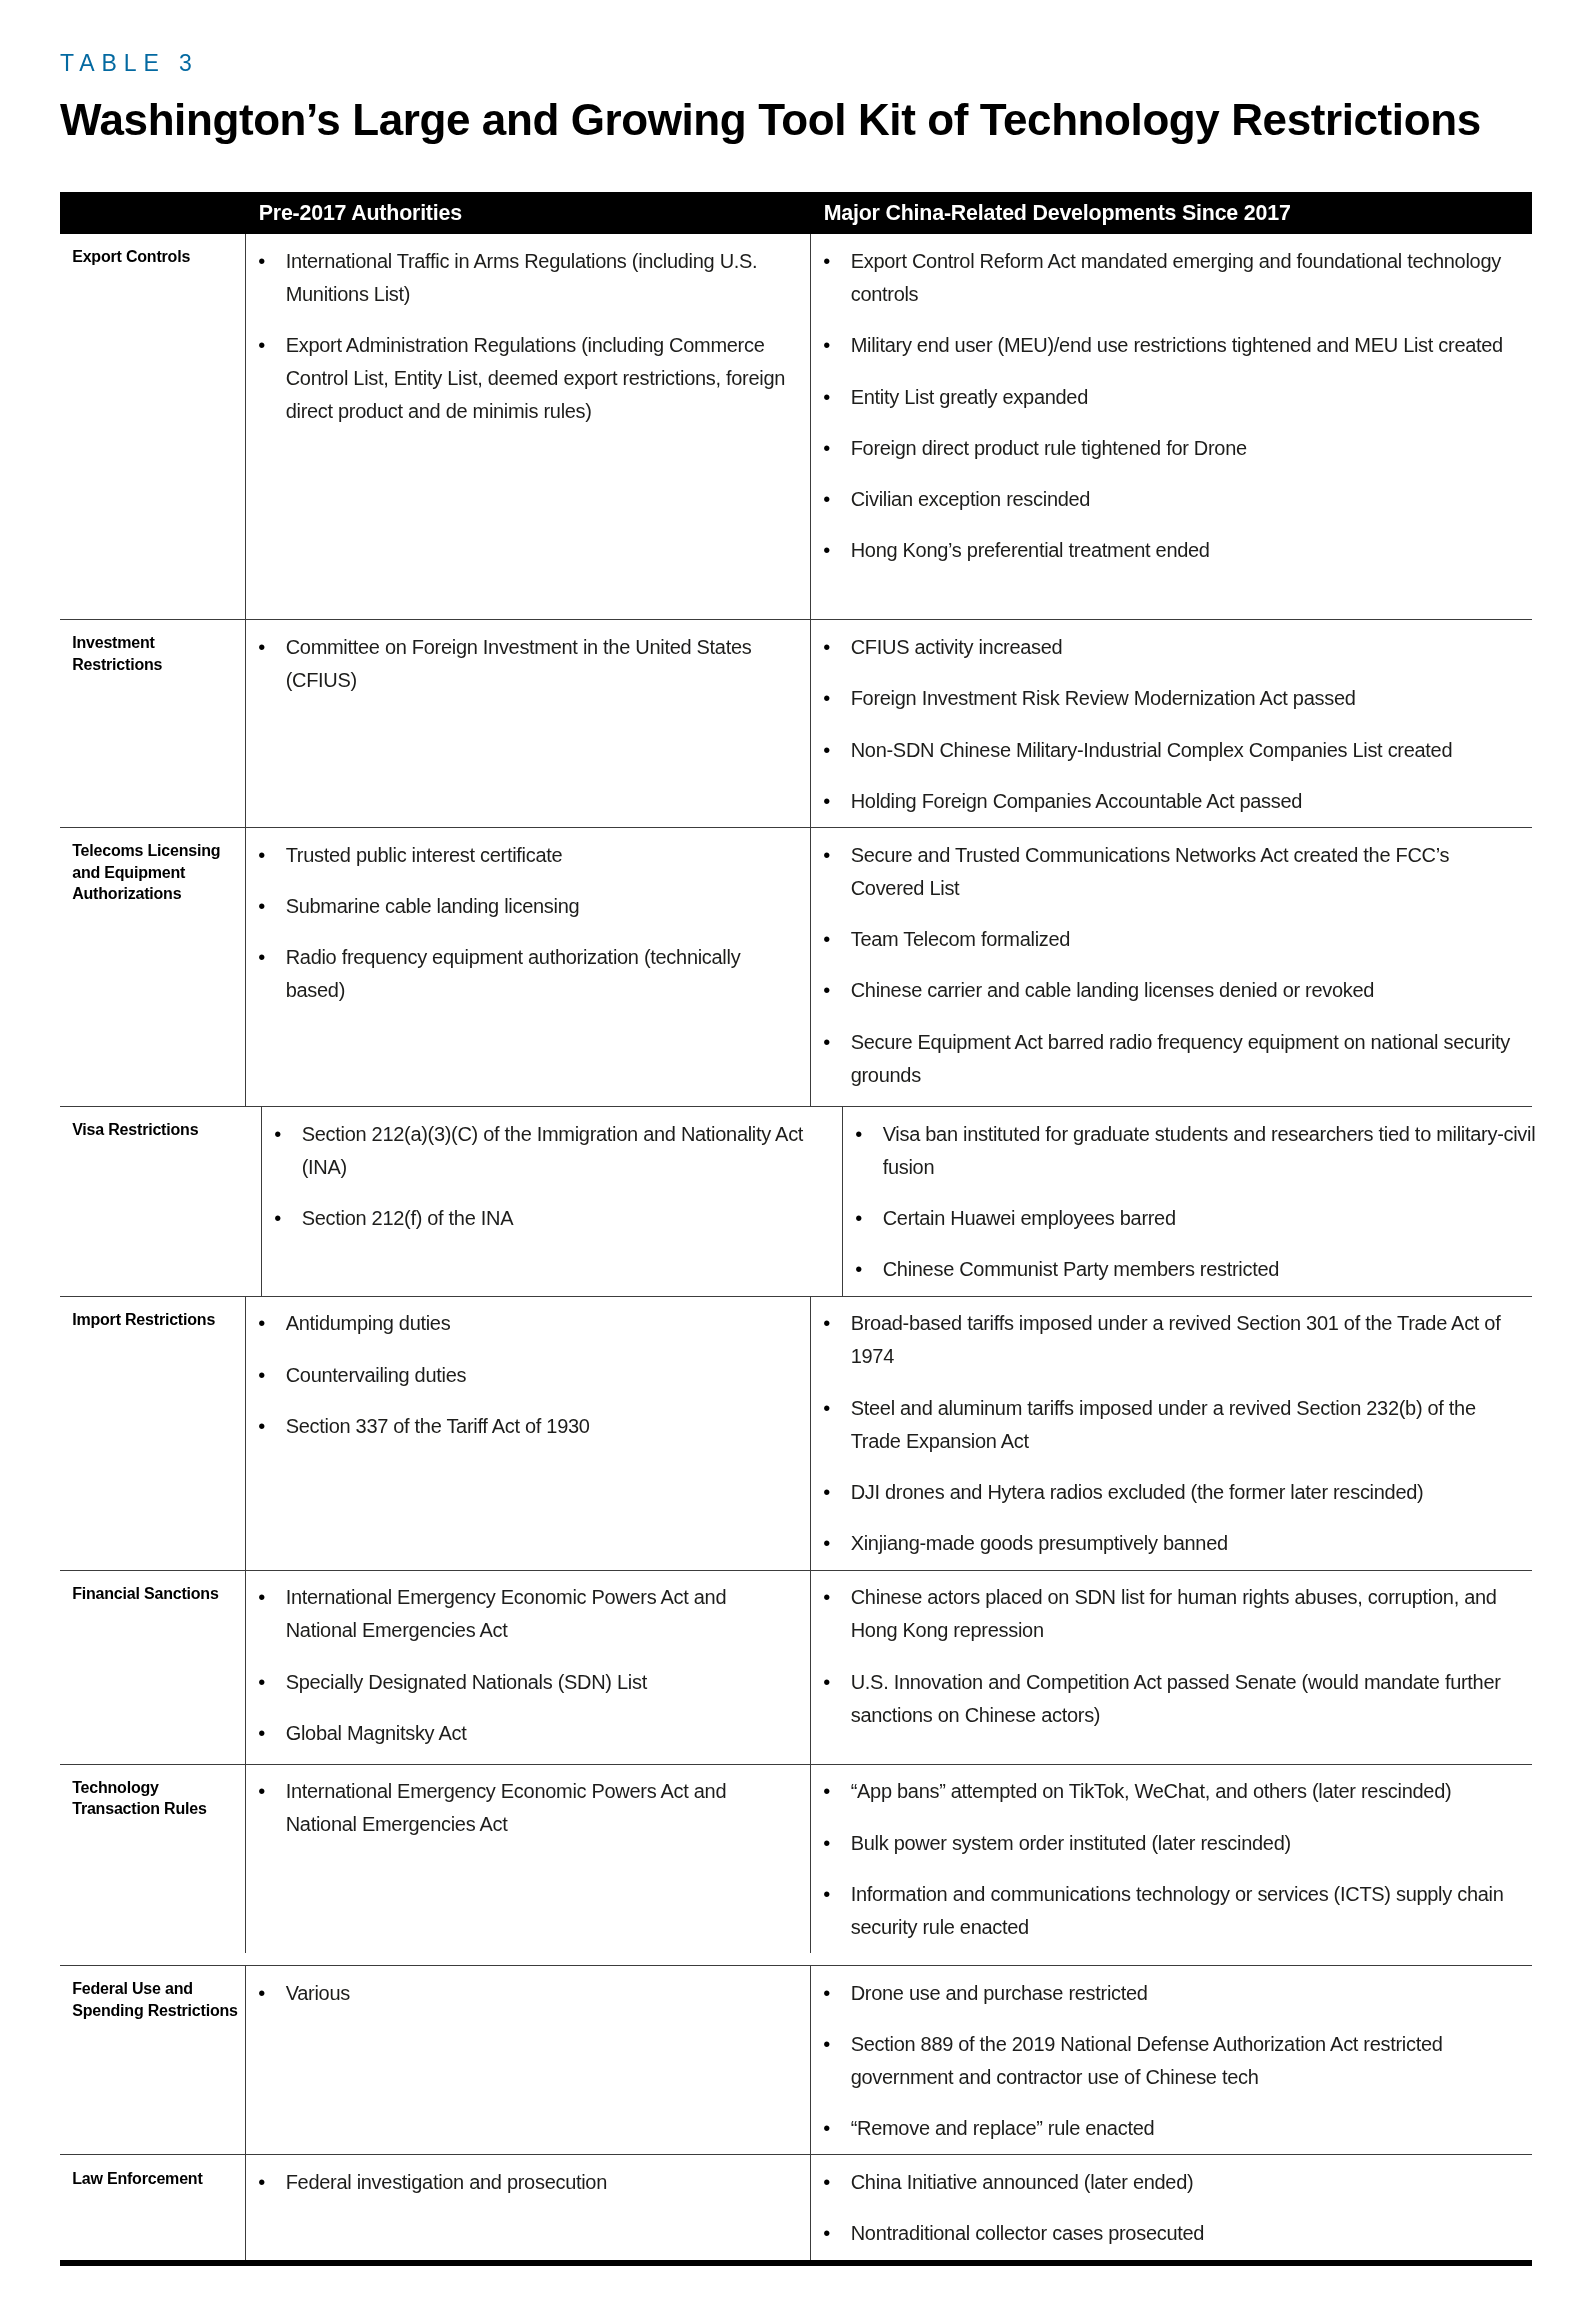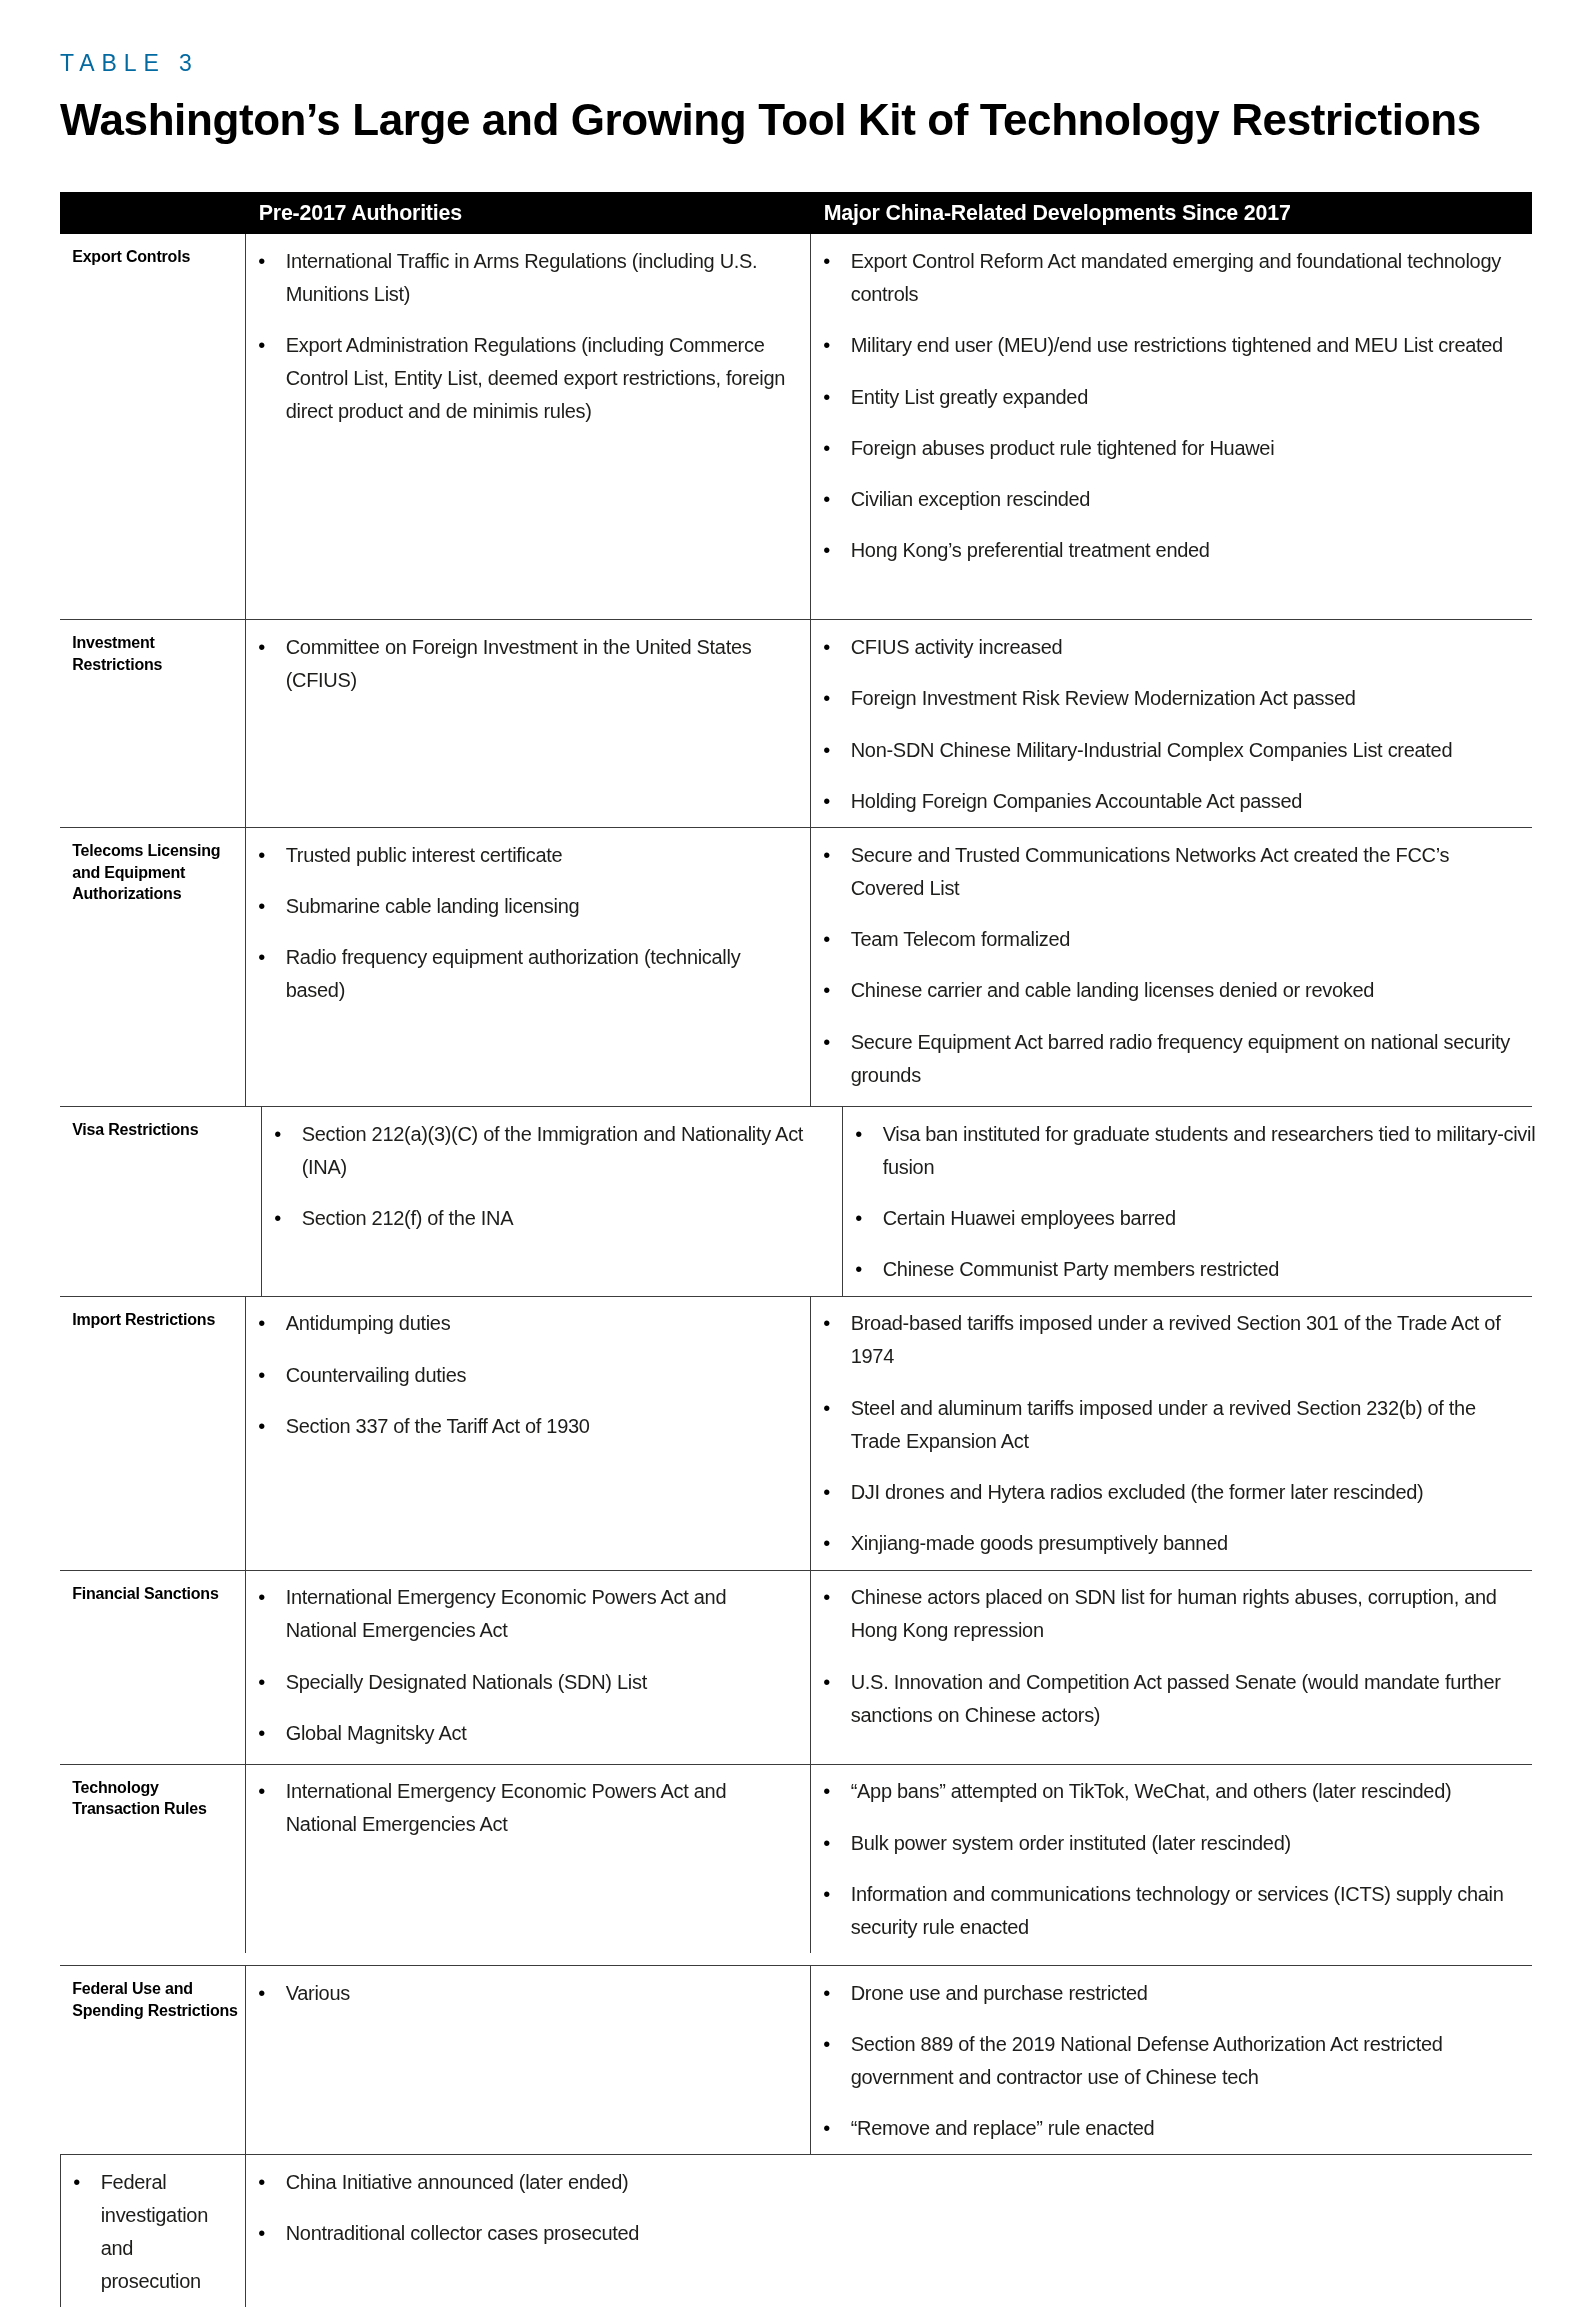--- a/index.html
+++ b/index.html
@@ -129,21 +129,21 @@
               <li>
                 <span class="dot">•</span>
                 <span class="txt">Military end user (MEU)/end use restrictions tightened and MEU List created</span>
               </li>
               <li>
                 <span class="dot">•</span>
                 <span class="txt">Entity List greatly expanded</span>
               </li>
               <li>
                 <span class="dot">•</span>
-                <span class="txt">Foreign abuses product rule tightened for Huawei</span>
+                <span class="txt">Foreign direct product rule tightened for Drone</span>
               </li>
               <li>
                 <span class="dot">•</span>
                 <span class="txt">Civilian exception rescinded</span>
               </li>
               <li>
                 <span class="dot">•</span>
                 <span class="txt">Hong Kong’s preferential treatment ended</span>
               </li>
             </ul>
@@ -368,20 +368,21 @@
                 <span class="txt">Section 889 of the 2019 National Defense Authorization Act restricted government and contractor use of Chinese tech</span>
               </li>
               <li>
                 <span class="dot">•</span>
                 <span class="txt">“Remove and replace” rule enacted</span>
               </li>
             </ul>
           </div>
         </div>
         <div class="trow">
+          <div class="cell cat-cell">Law Enforcement</div>
           <div class="cell list-cell">
             <ul class="blist">
               <li>
                 <span class="dot">•</span>
                 <span class="txt">Federal investigation and prosecution</span>
               </li>
             </ul>
           </div>
           <div class="cell list-cell">
             <ul class="blist">

